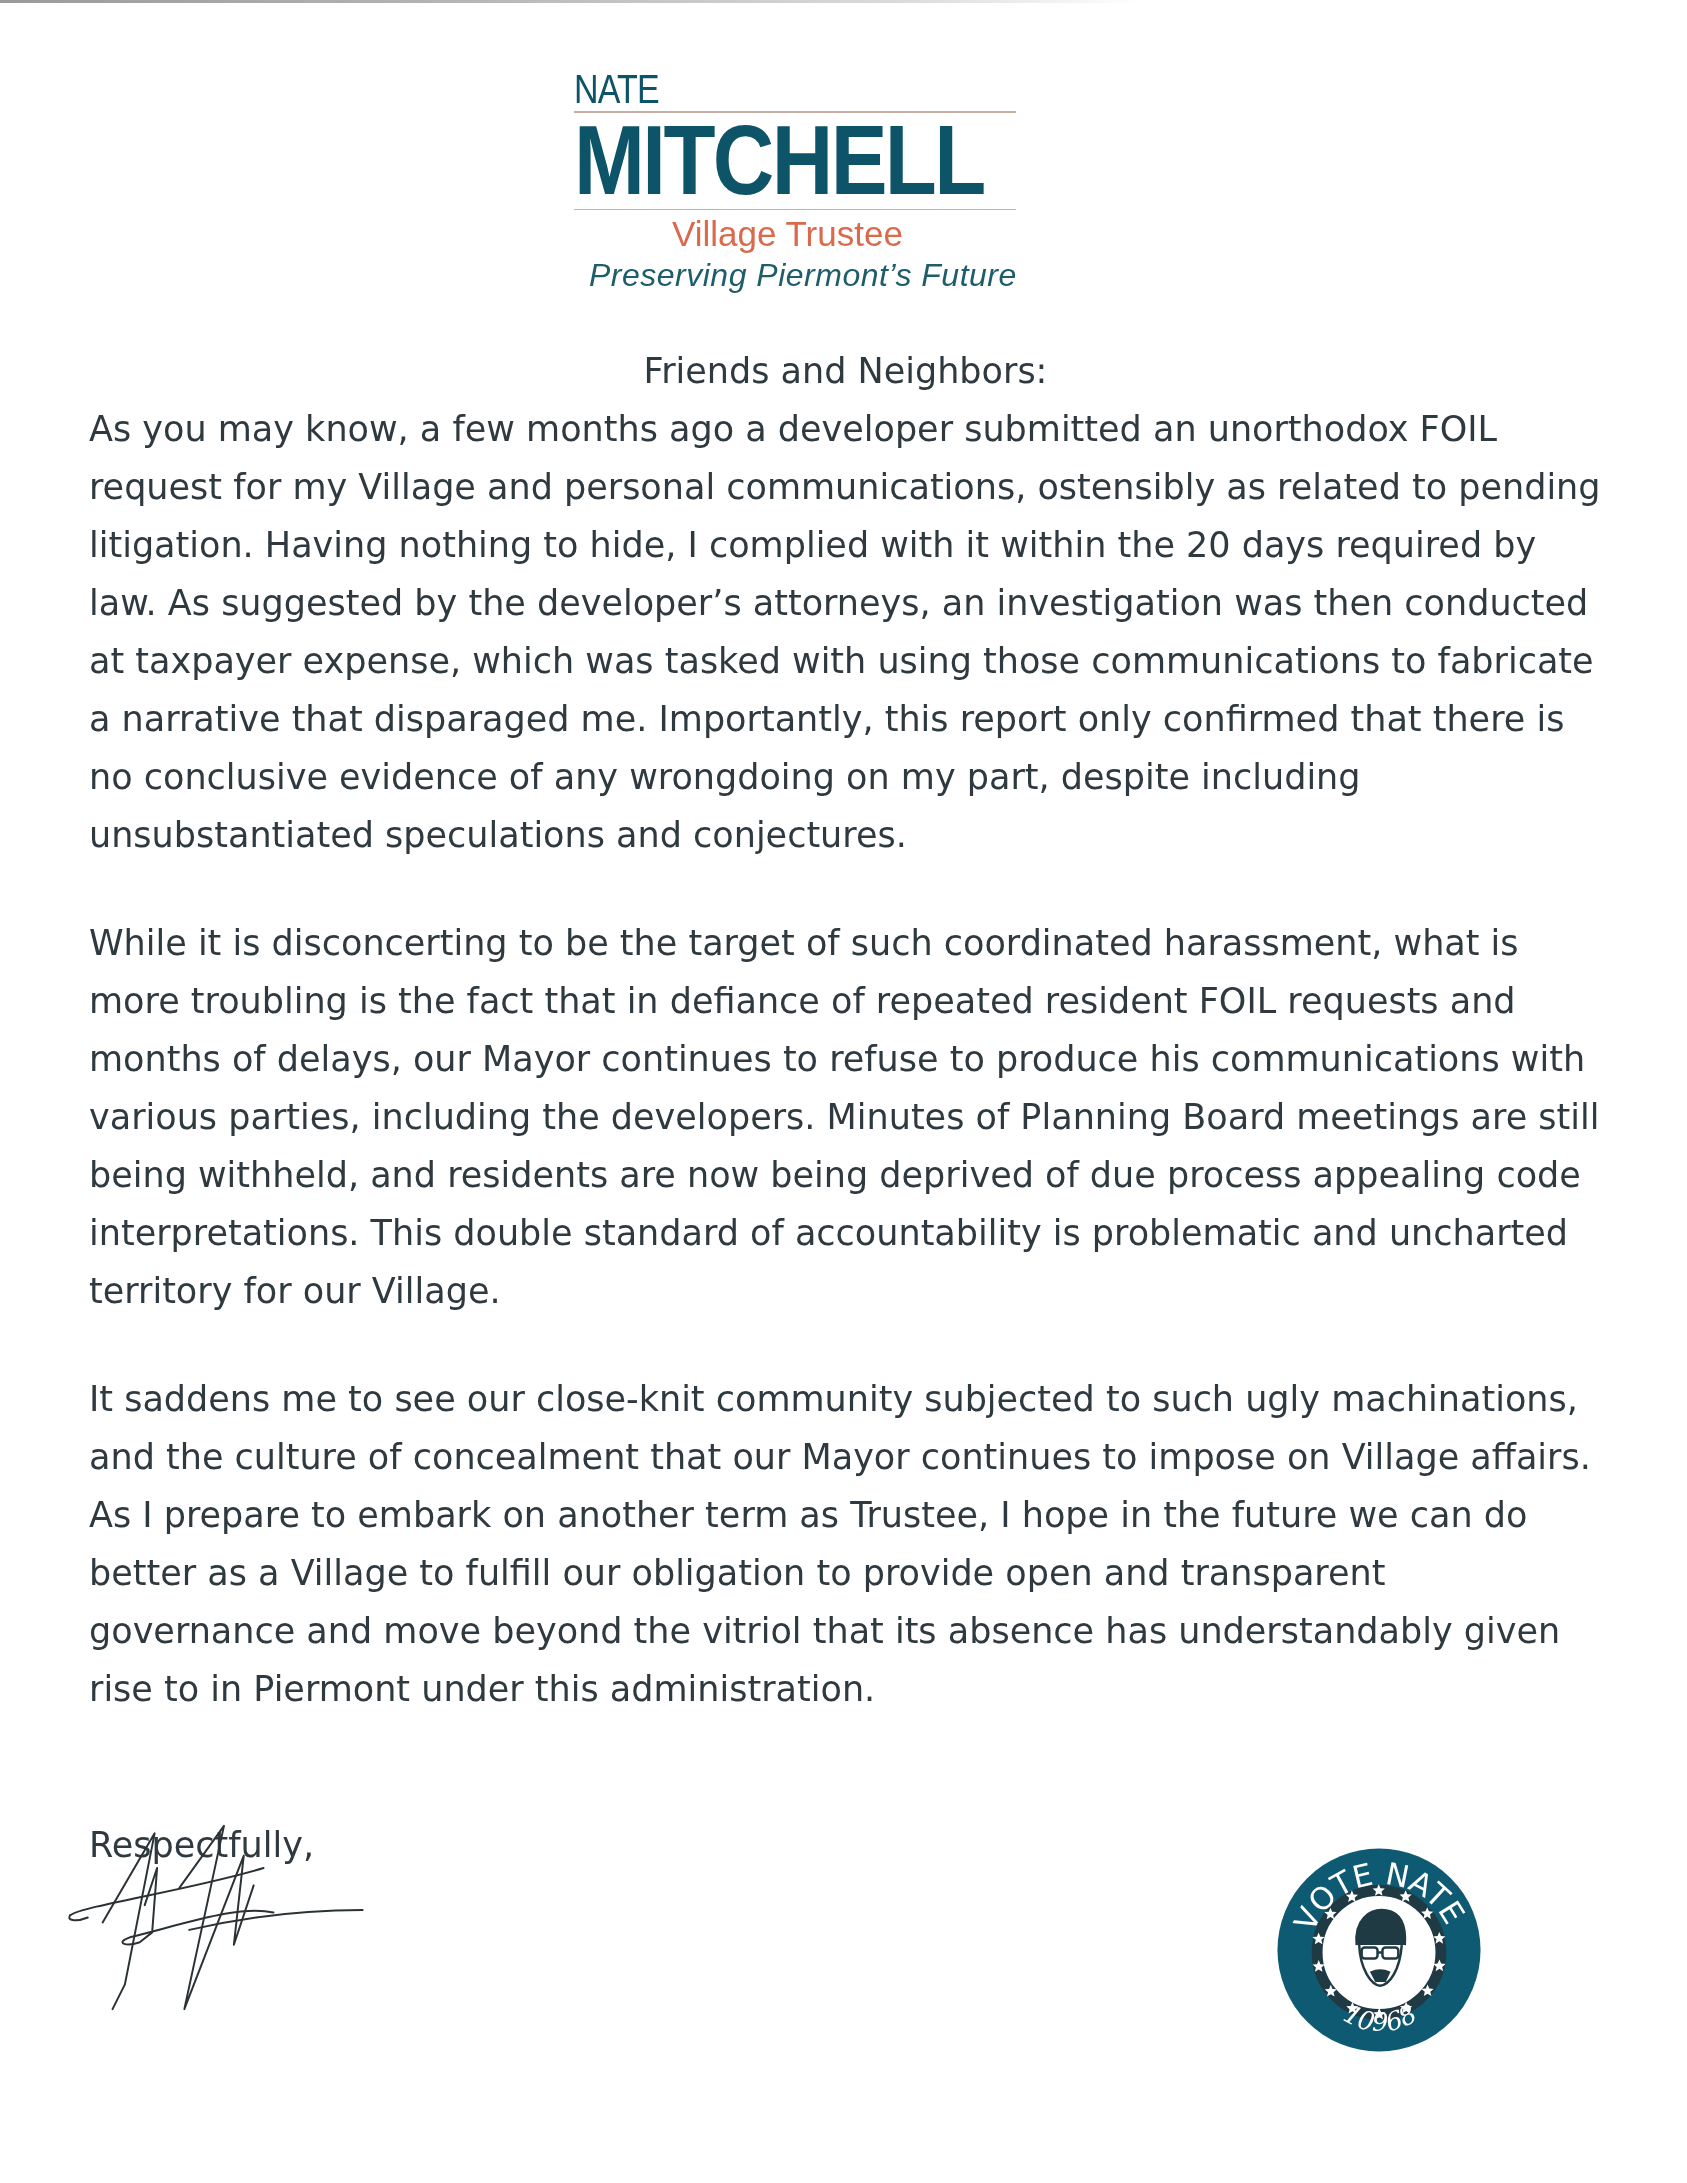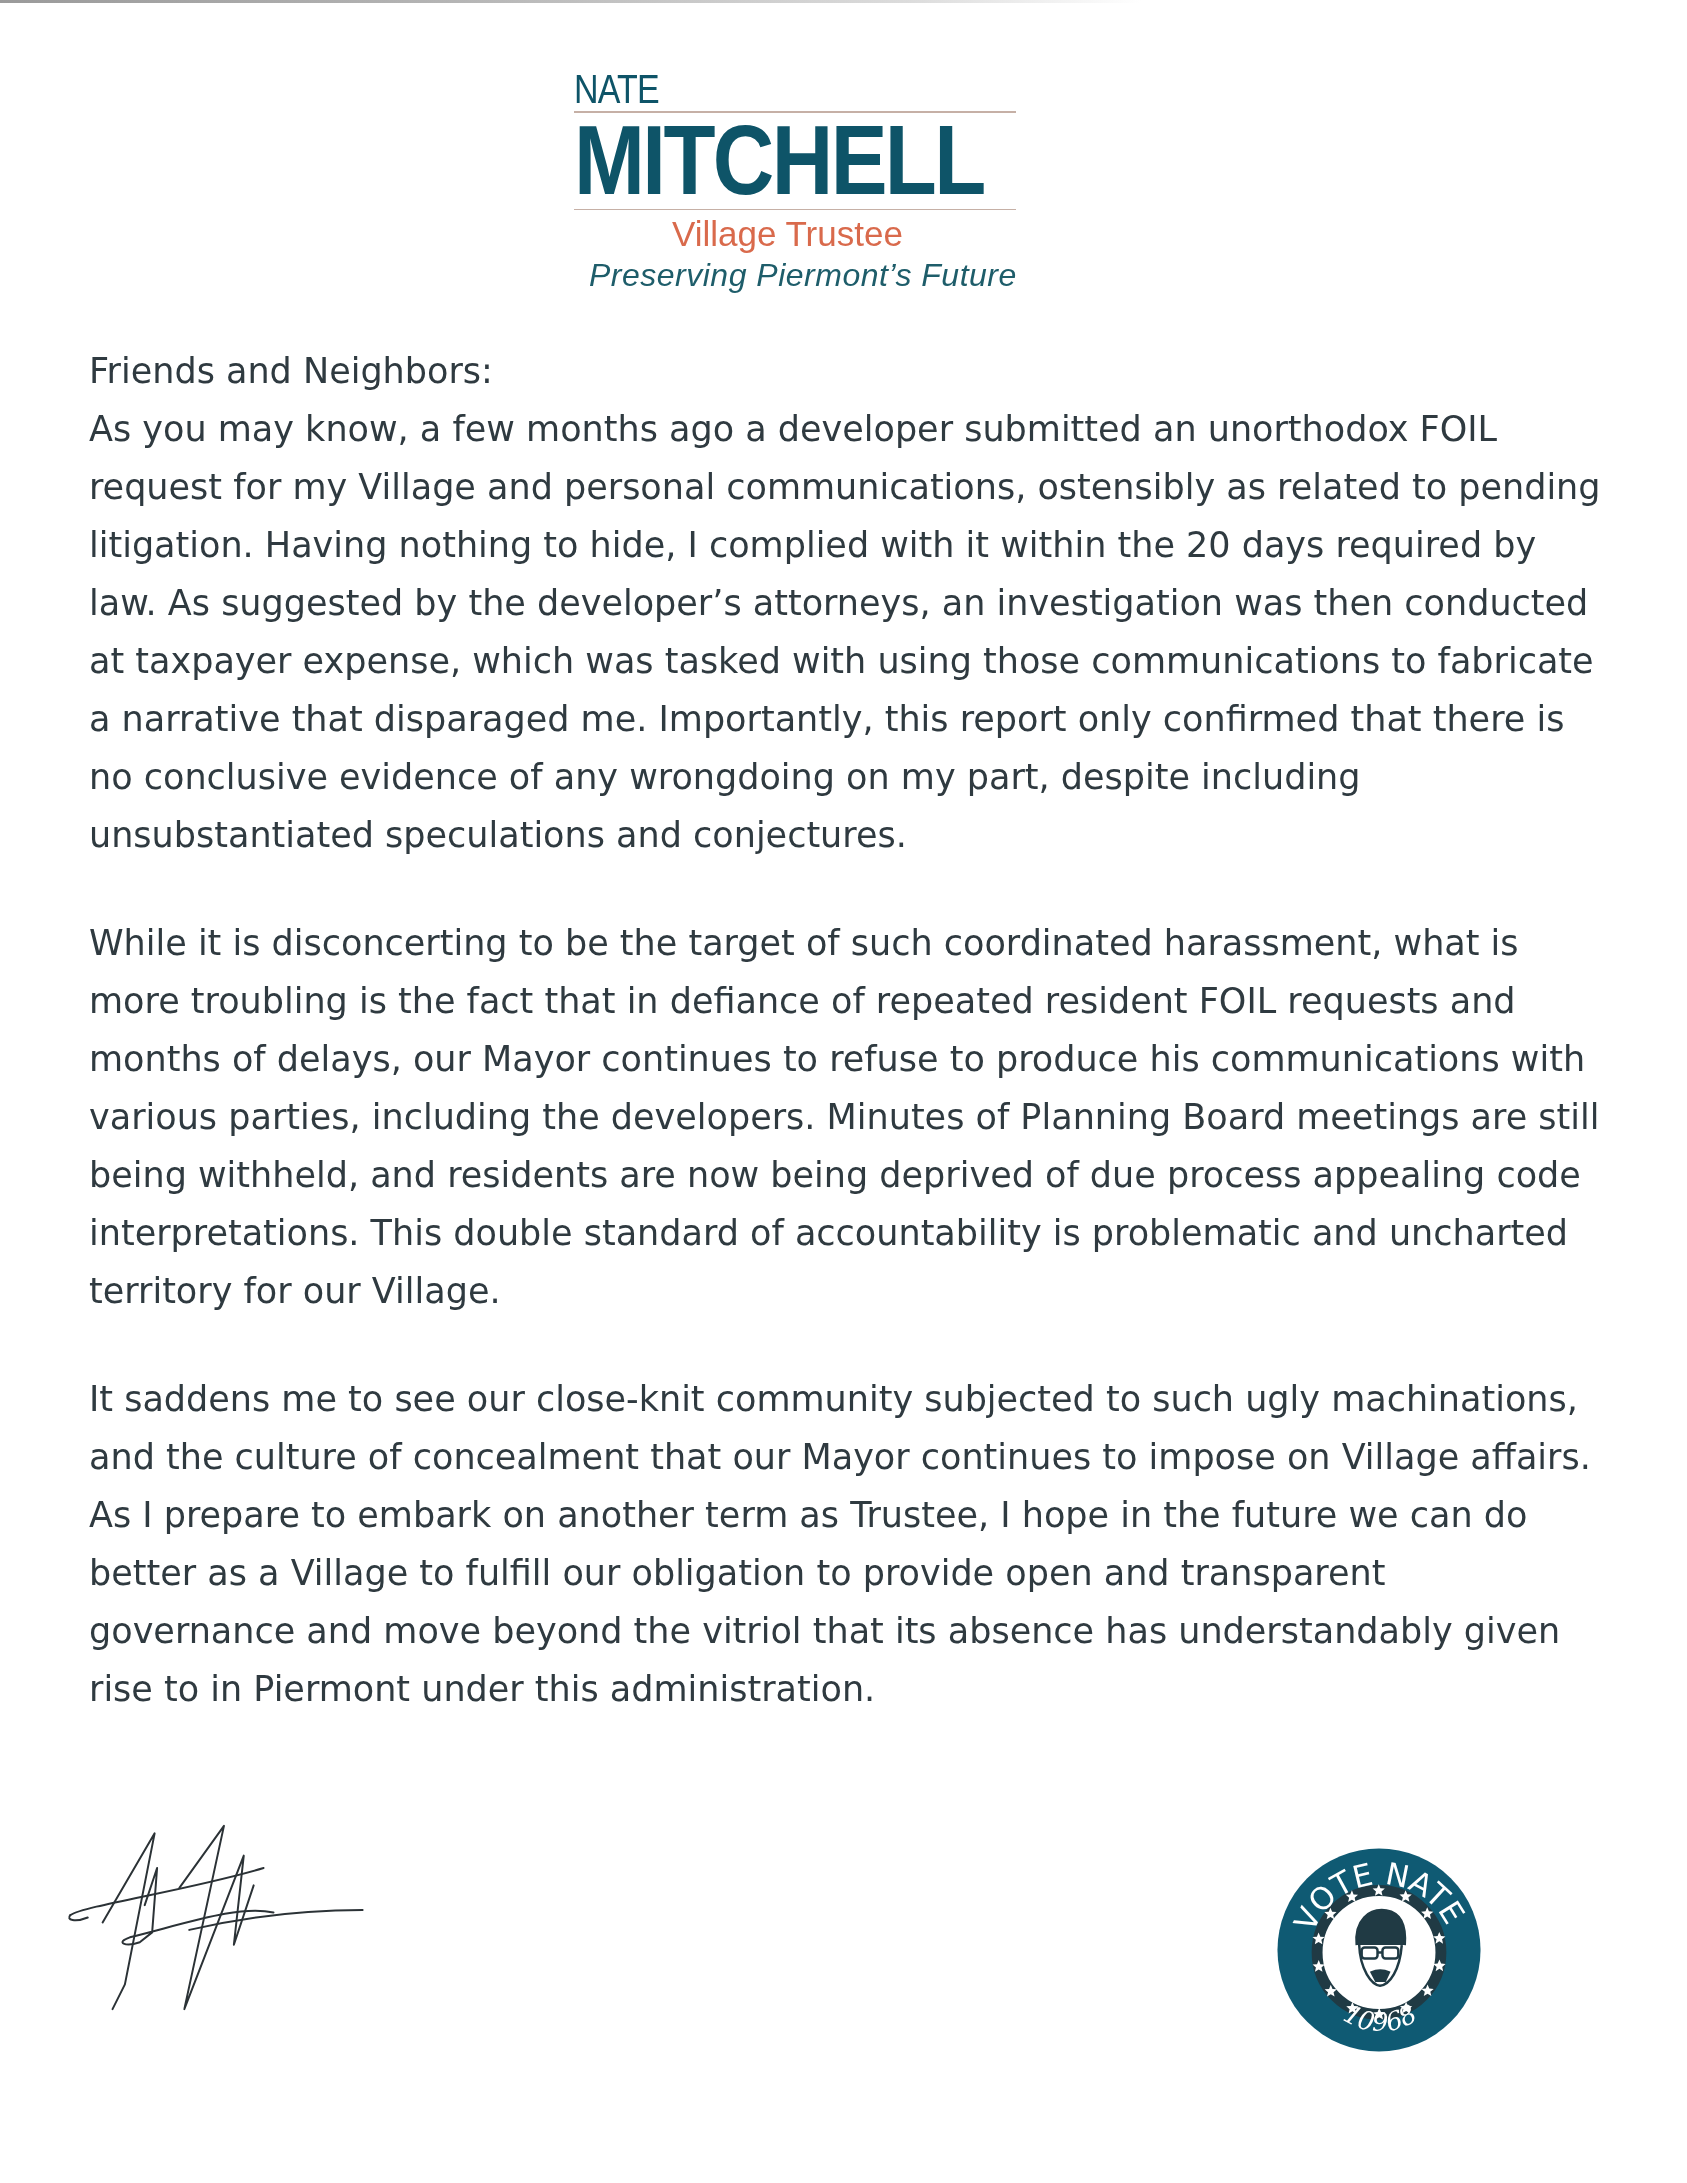--- a/index.html
+++ b/index.html
@@ -29,21 +29,21 @@
   }
   .logo-tagline {
     font-family: Liberation Sans, sans-serif; font-style: italic; font-size: 32px;
     color: #1e5d6a; margin-left: 15px; margin-top: 3px; letter-spacing: 0.5px;
   }
   .letter {
     position: absolute; left: 89px; top: 342px; width: 1513px;
     font-family: "DejaVu Sans", sans-serif; font-size: 35px; line-height: 58px; color: #2f3a40;
   }
   .letter p { margin: 0 0 50px 0; }
-  .salutation { margin-bottom: 0 !important; line-height: 58px; }
+  .salutation { margin-bottom: 0 !important; line-height: 58px; text-align: center; }
   .closing { position: absolute; left: 89px; top: 1816px; font-family: "DejaVu Sans", sans-serif;
     font-size: 35px; color: #2f3a40; line-height: 58px; }
   .closing .gap { height: 99px; }
   .signature { position: absolute; left: 65px; top: 1816px; width: 308px; height: 208px; }
   .badge { position: absolute; left: 1275px; top: 1846px; width: 208px; height: 208px; }
 </style>
 </head>
 <body>
 
 <div class="scan-edge"></div>
@@ -58,20 +58,21 @@
 </div>
 
 <div class="letter">
   <p class="salutation">Friends and Neighbors:</p>
   <p style="margin-bottom:50px;">As you may know, a few months ago a developer submitted an unorthodox FOIL request for my Village and personal communications, ostensibly as related to pending litigation.  Having nothing to hide, I complied with it within the 20 days required by law.  As suggested by the developer’s attorneys, an investigation was then conducted at taxpayer expense, which was tasked with using those communications to fabricate a narrative that disparaged me.  Importantly, this report only confirmed that there is no conclusive evidence of any wrongdoing on my part, despite including unsubstantiated speculations and conjectures.</p>
   <p style="margin-bottom:50px;">While it is disconcerting to be the target of such coordinated harassment, what is more troubling is the fact that in defiance of repeated resident FOIL requests and months of delays, our Mayor continues to refuse to produce his communications with various parties, including the developers.  Minutes of Planning Board meetings are still being withheld, and residents are now being deprived of due process appealing code interpretations.  This double standard of accountability is problematic and uncharted territory for our Village.</p>
   <p>It saddens me to see our close-knit community subjected to such ugly machinations, and the culture of concealment that our Mayor continues to impose on Village affairs.  As I prepare to embark on another term as Trustee, I hope in the future we can do better as a Village to fulfill our obligation to provide open and transparent governance and move beyond the vitriol that its absence has understandably given rise to in Piermont under this administration.</p>
 </div>
 
 <div class="closing">
+  <div>Respectfully,</div>
   <div class="gap"></div>
 </div>
 
 <svg class="signature" viewBox="0 0 620 420">
   <g fill="none" stroke="#2b3236" stroke-width="4" stroke-linecap="round" stroke-linejoin="round">
     <path d="M10 200 C 40 180, 250 150, 400 105"></path>
     <path d="M10 200 C 0 210, 20 215, 45 205"></path>
     <path d="M75 215 L 180 35 L 120 340 L 95 390"></path>
     <path d="M160 180 L 185 105 L 175 235 L 150 255 C 120 265, 100 255, 130 245 C 250 215, 350 180, 420 195"></path>
     <path d="M230 145 L 320 20 L 240 390 L 360 80 L 340 260 L 380 140"></path>

